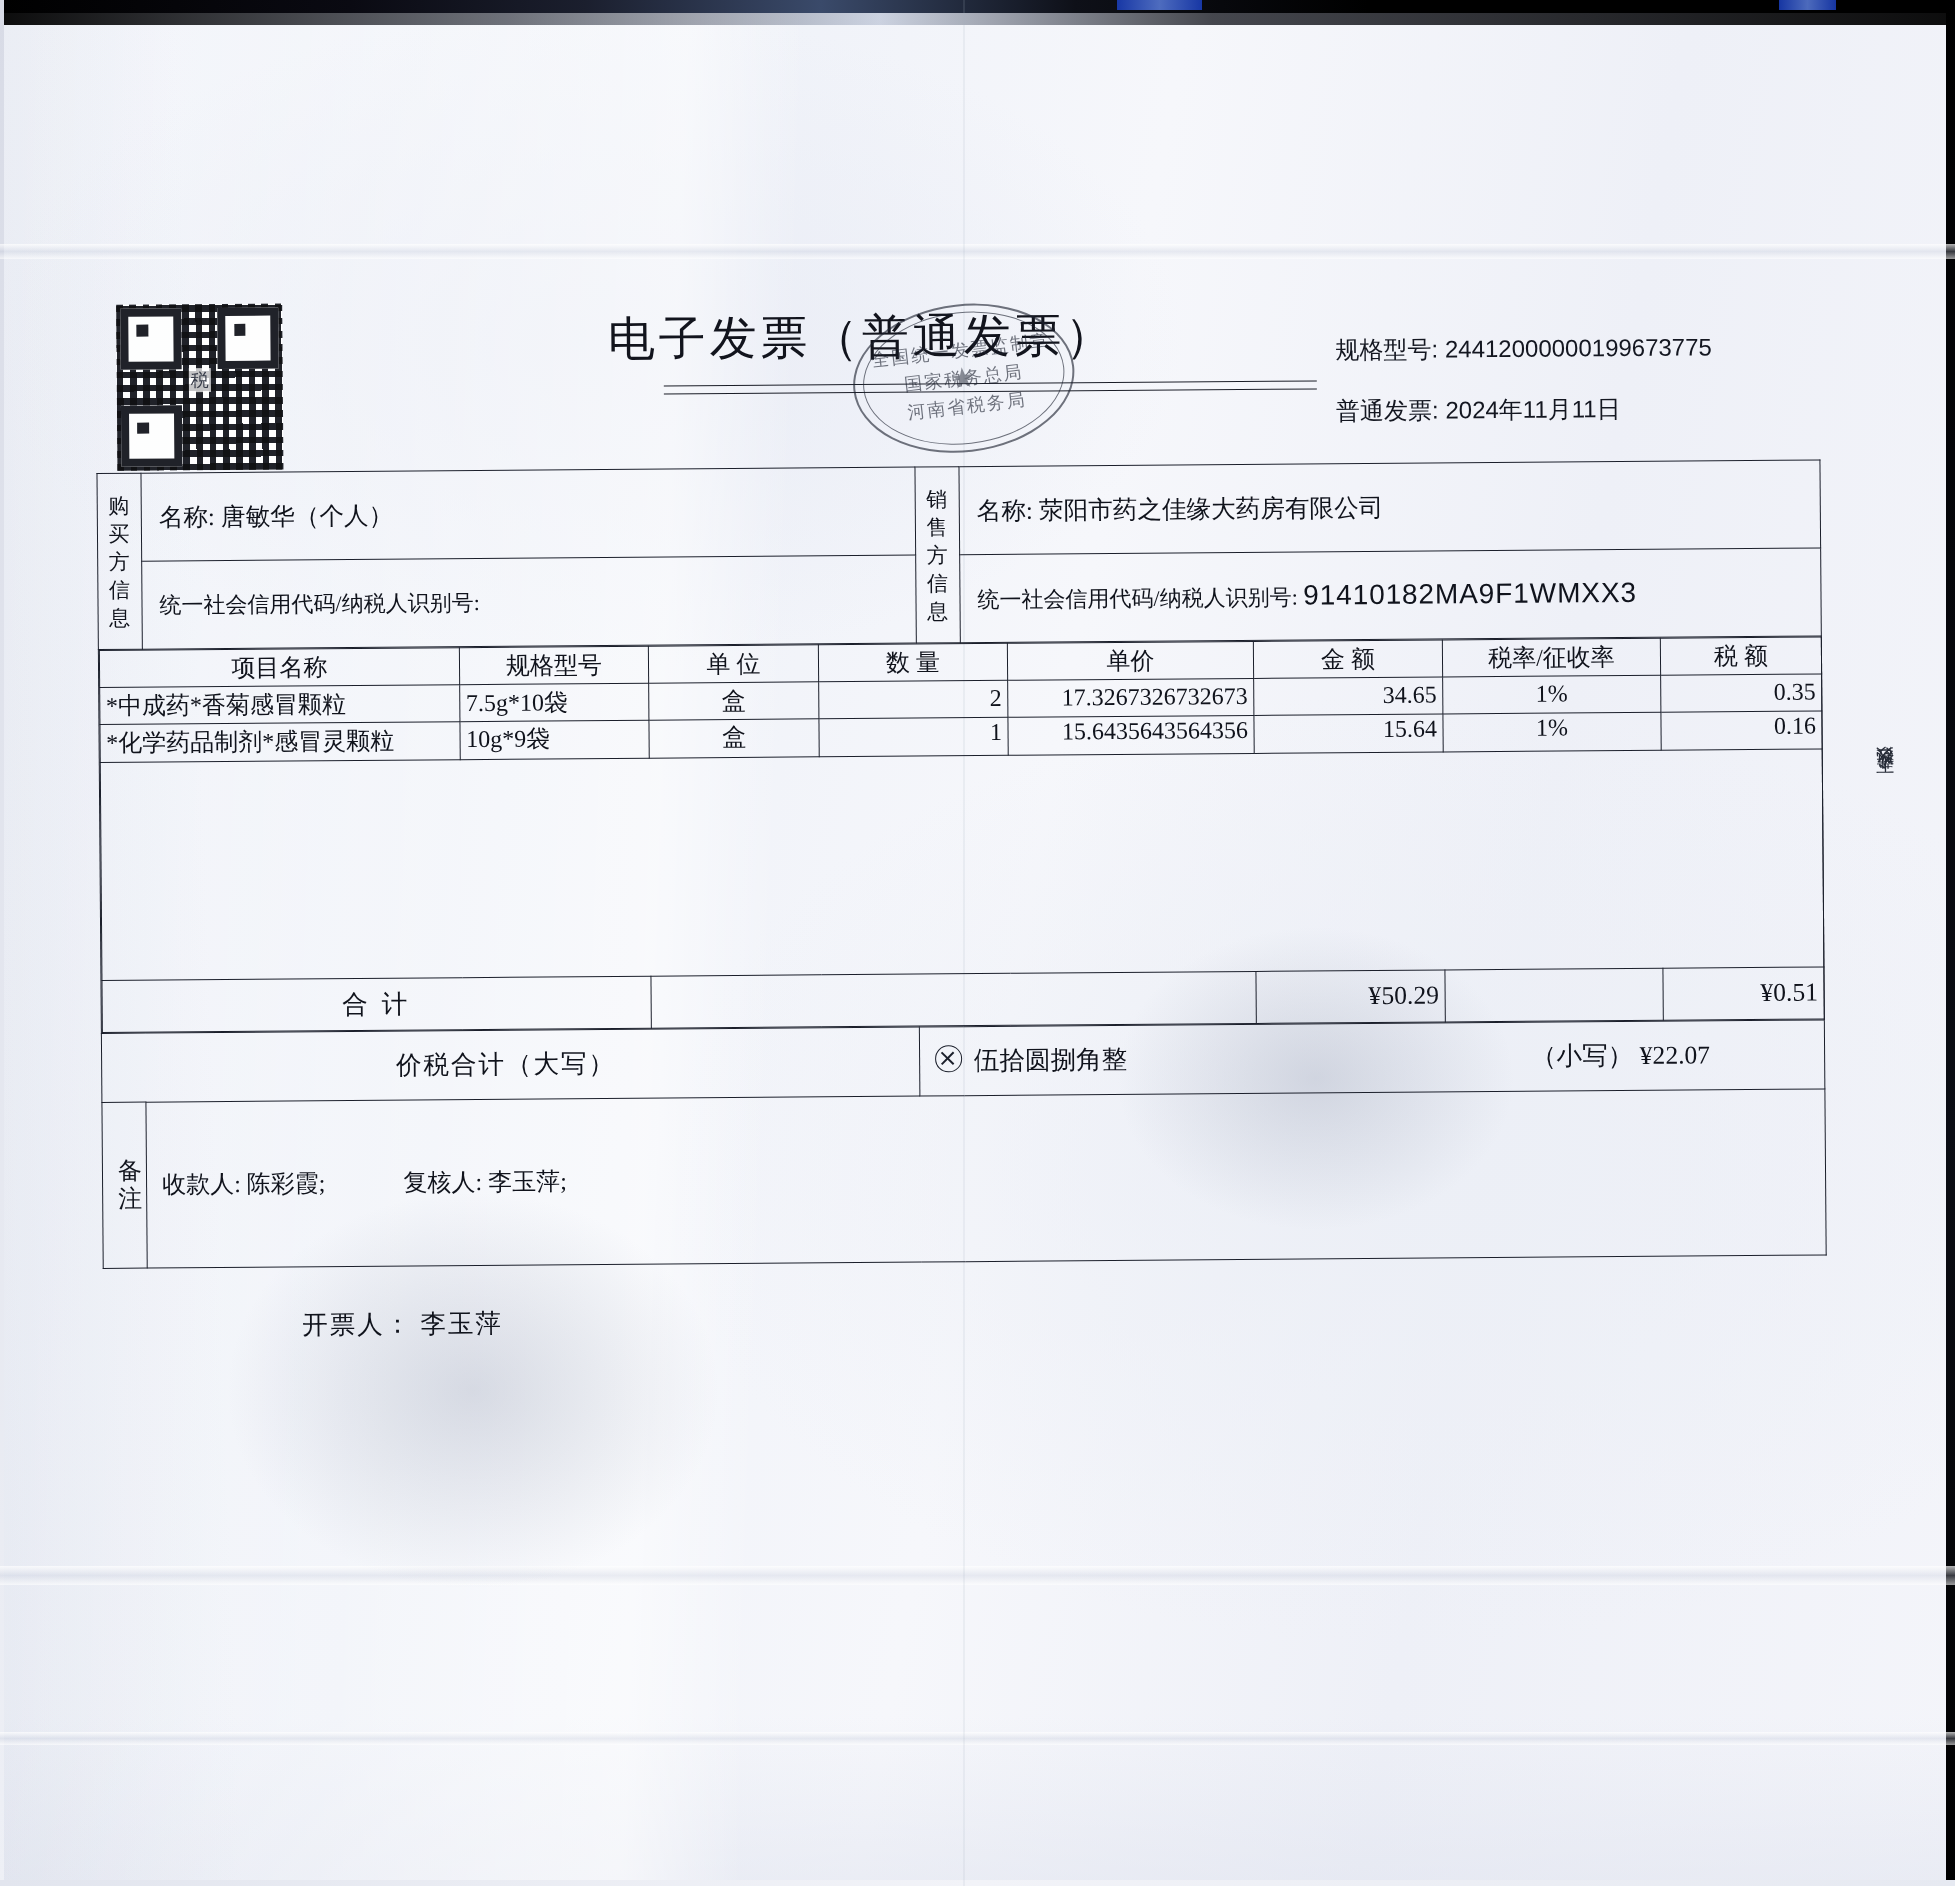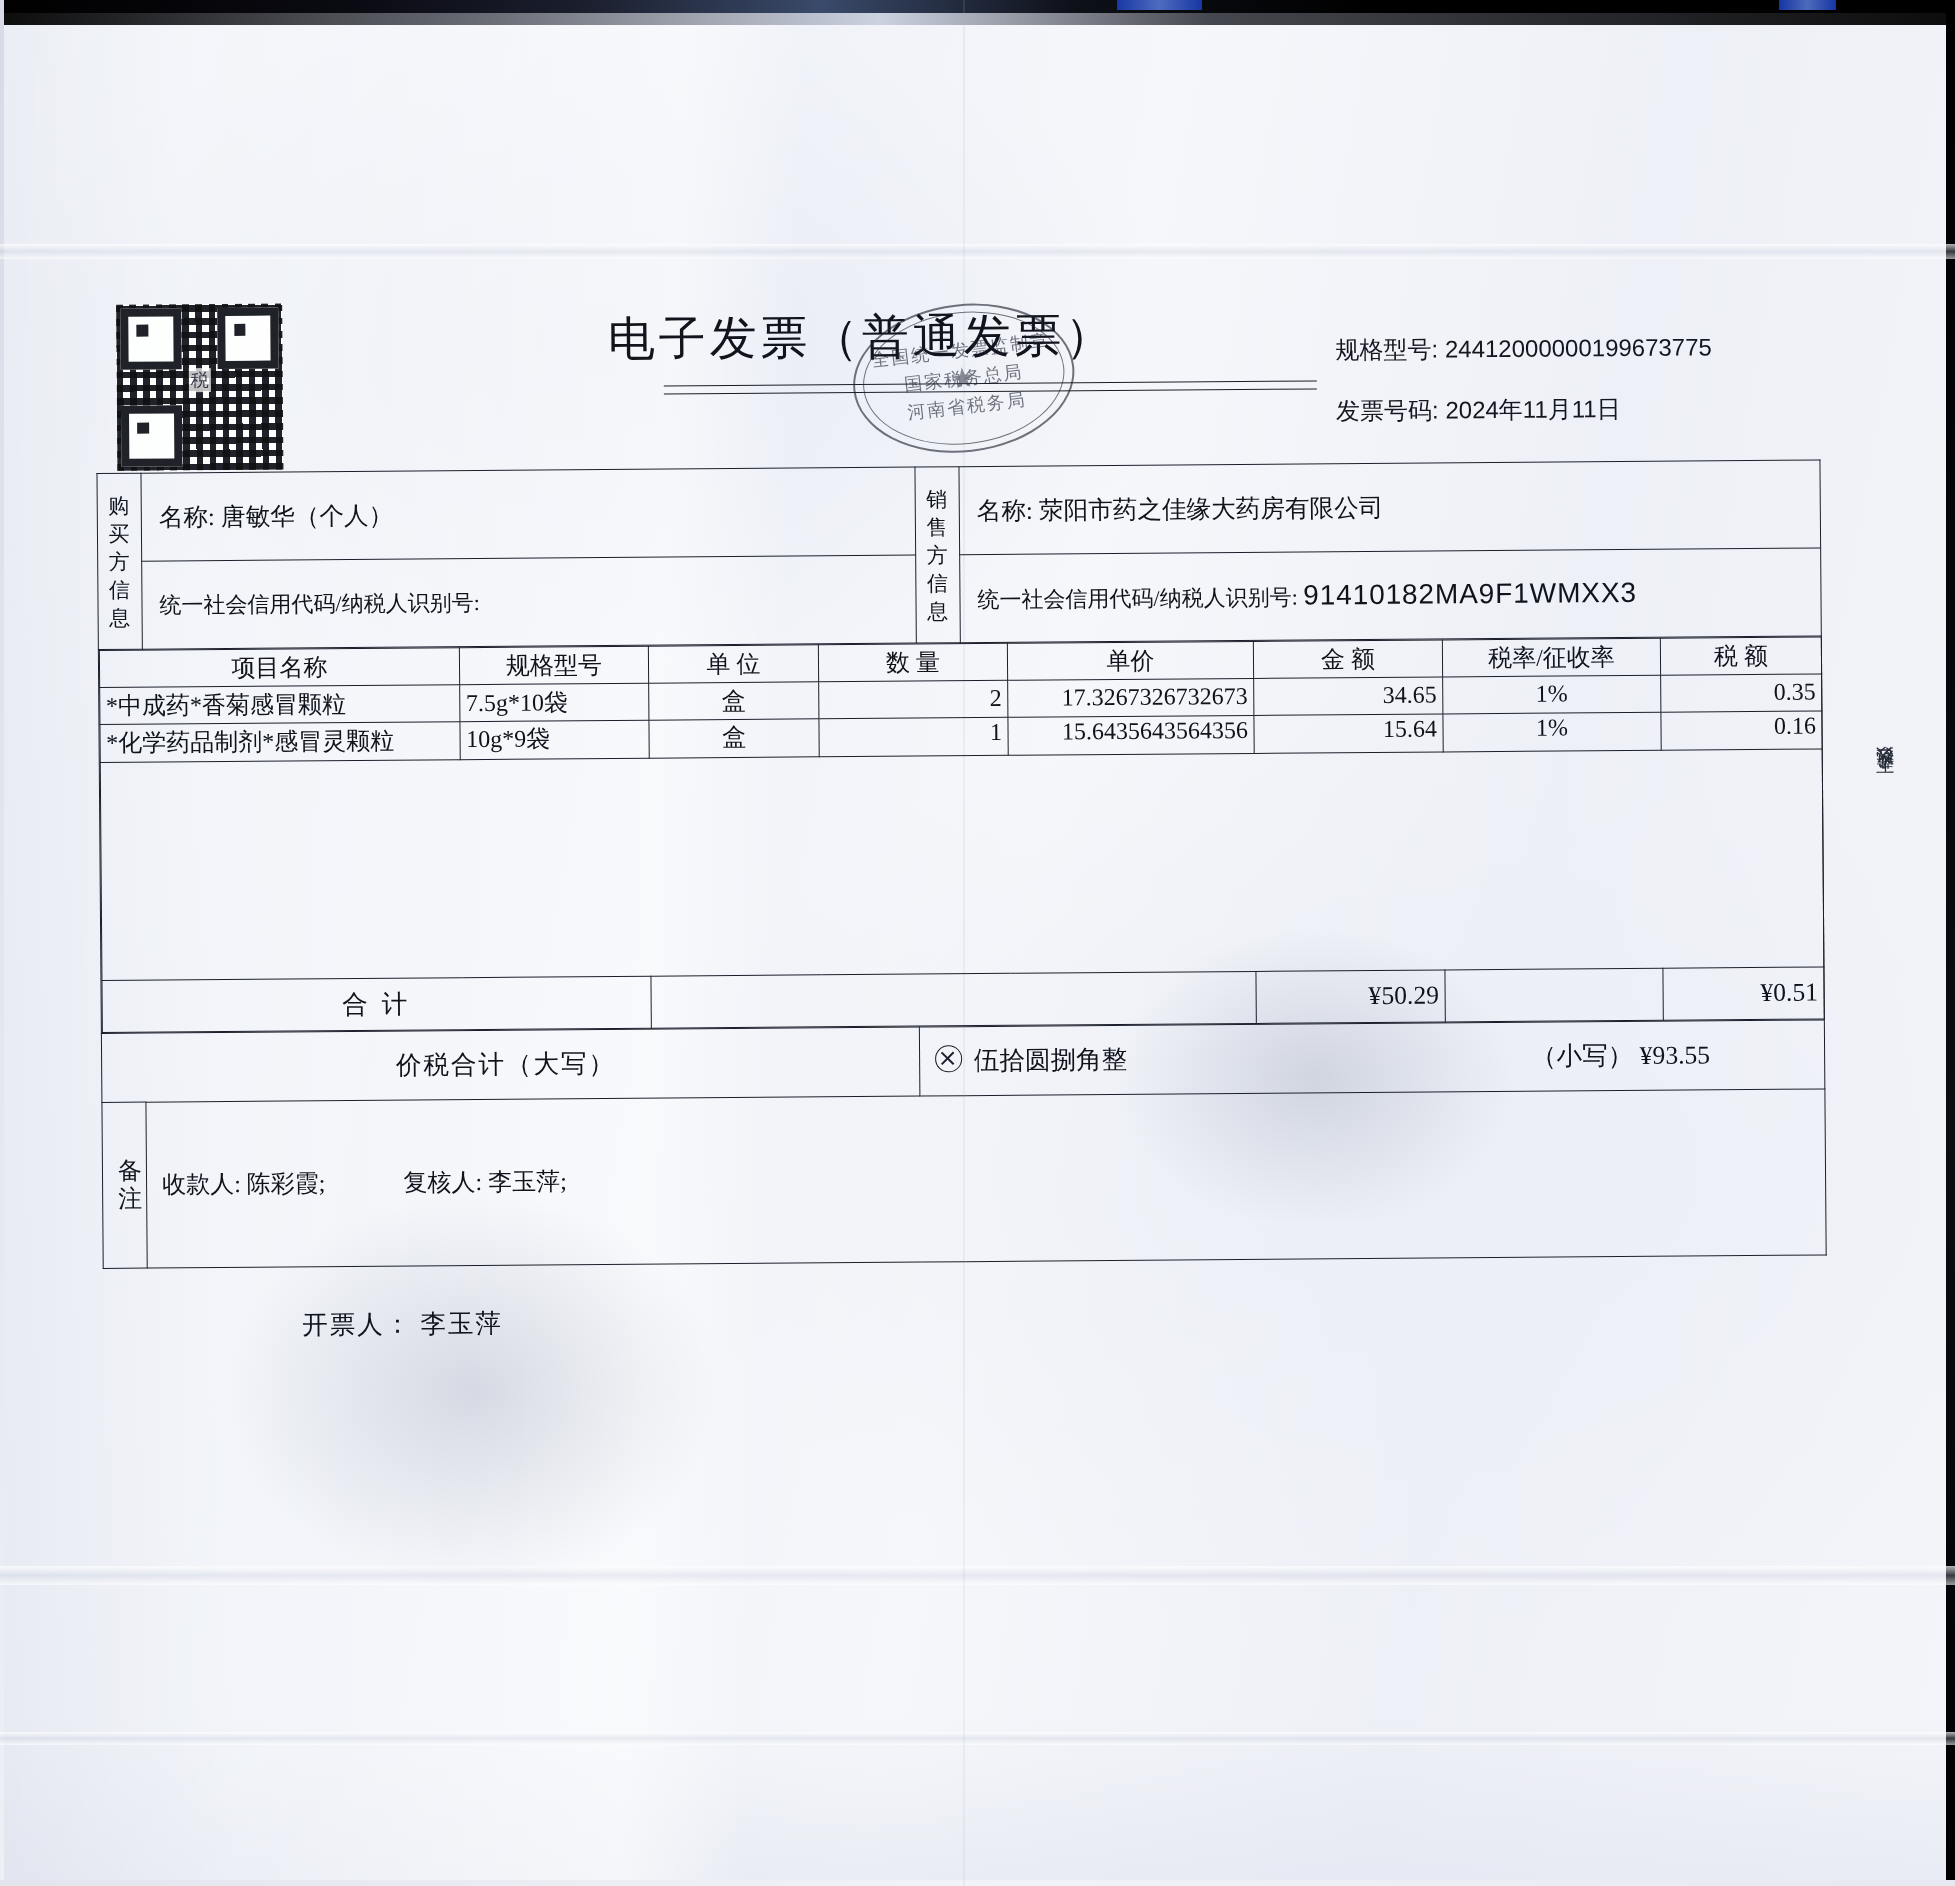--- a/index.html
+++ b/index.html
@@ -149,21 +149,21 @@
       <div>河南省税务局</div>
       <div class="star">★</div>
     </div>
 
     <div class="meta">
       <div>
         <span>规格型号:</span>
         <span>24412000000199673775</span>
       </div>
       <div>
-        <span>发票号码:</span>
+        <span>普通发票:</span>
         <span>2024年11月11日</span>
       </div>
     </div>
   </div>
 
   <table class="inv">
     <colgroup>
       <col style="width:44px">
         <col style="width:774px">
       <col style="width:44px">
@@ -259,21 +259,21 @@
         <div style="text-align:center;letter-spacing:1.9px;">价税合计（大写）</div>
       </td>
       <td colspan="2" style="padding:0;">
         <div style="display:flex;align-items:center;justify-content:space-between;padding:0 114px 0 15px;">
           <div>
             <span class="circx"></span>
             <span>伍拾圆捌角整</span>
           </div>
           <div>
             <span>（小写）</span>
-            <span>¥93.55</span>
+            <span>¥22.07</span>
           </div>
         </div>
       </td>
     </tr>
 
     <tr class="remark">
       <td class="vlabel">备注</td>
       <td colspan="3">
         <span>收款人:</span>
         <span>陈彩霞;</span>

